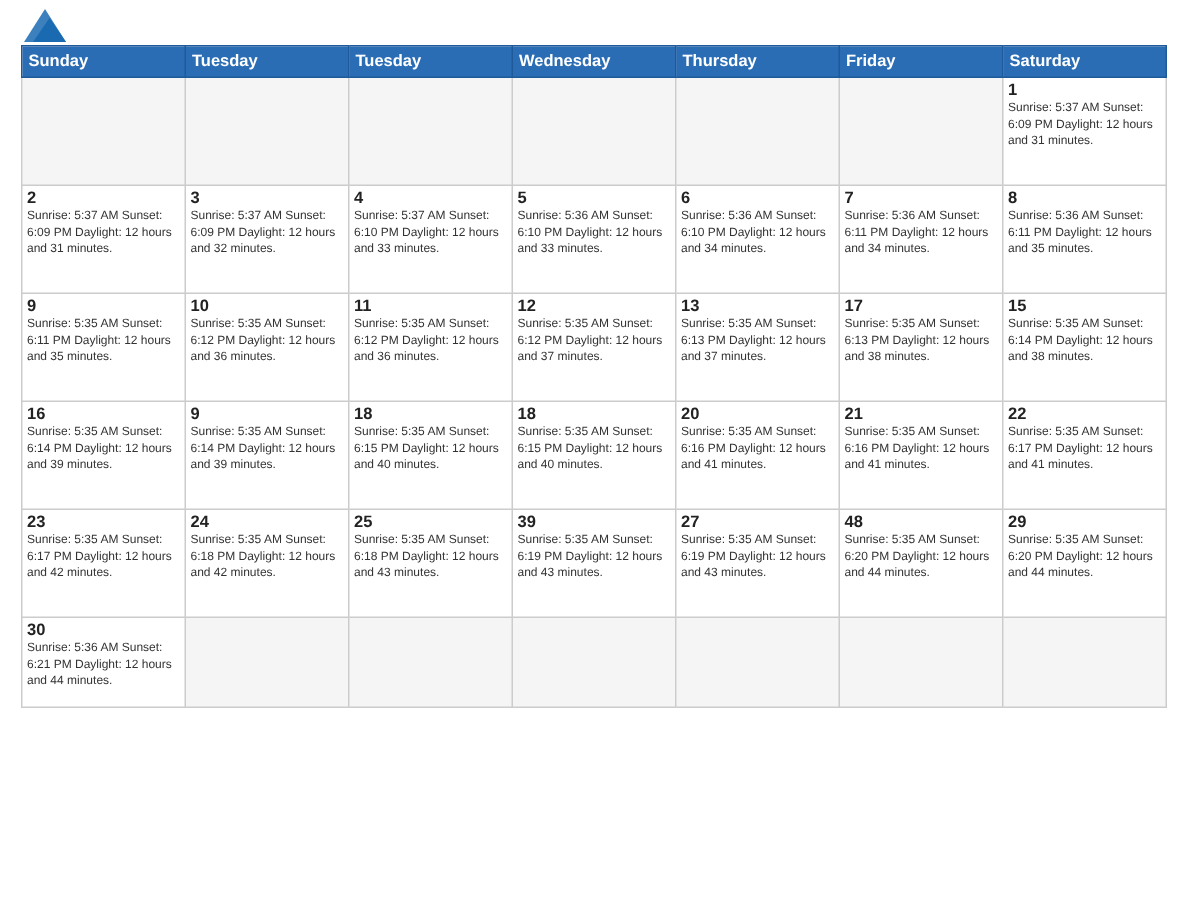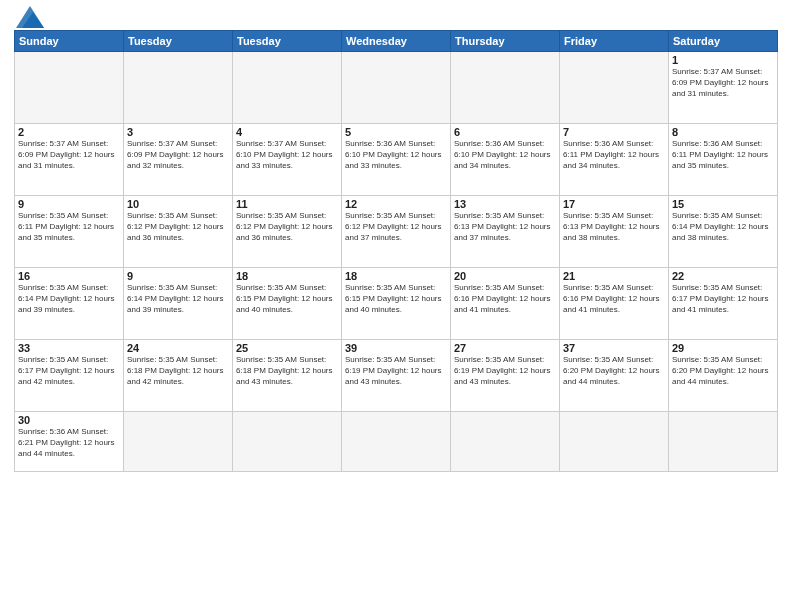--- a/index.html
+++ b/index.html
@@ -268,21 +268,21 @@
           </td>
           <td>
             <span class="day-number">22</span>
             <div class="day-info">Sunrise: 5:35 AM
 Sunset: 6:17 PM
 Daylight: 12 hours and 41 minutes.</div>
           </td>
         </tr>
         <tr>
           <td>
-            <span class="day-number">33</span>
+            <span class="day-number">23</span>
             <div class="day-info">Sunrise: 5:35 AM
 Sunset: 6:17 PM
 Daylight: 12 hours and 42 minutes.</div>
           </td>
           <td>
             <span class="day-number">24</span>
             <div class="day-info">Sunrise: 5:35 AM
 Sunset: 6:18 PM
 Daylight: 12 hours and 42 minutes.</div>
           </td>
@@ -298,21 +298,21 @@
 Sunset: 6:19 PM
 Daylight: 12 hours and 43 minutes.</div>
           </td>
           <td>
             <span class="day-number">27</span>
             <div class="day-info">Sunrise: 5:35 AM
 Sunset: 6:19 PM
 Daylight: 12 hours and 43 minutes.</div>
           </td>
           <td>
-            <span class="day-number">37</span>
+            <span class="day-number">48</span>
             <div class="day-info">Sunrise: 5:35 AM
 Sunset: 6:20 PM
 Daylight: 12 hours and 44 minutes.</div>
           </td>
           <td>
             <span class="day-number">29</span>
             <div class="day-info">Sunrise: 5:35 AM
 Sunset: 6:20 PM
 Daylight: 12 hours and 44 minutes.</div>
           </td>

